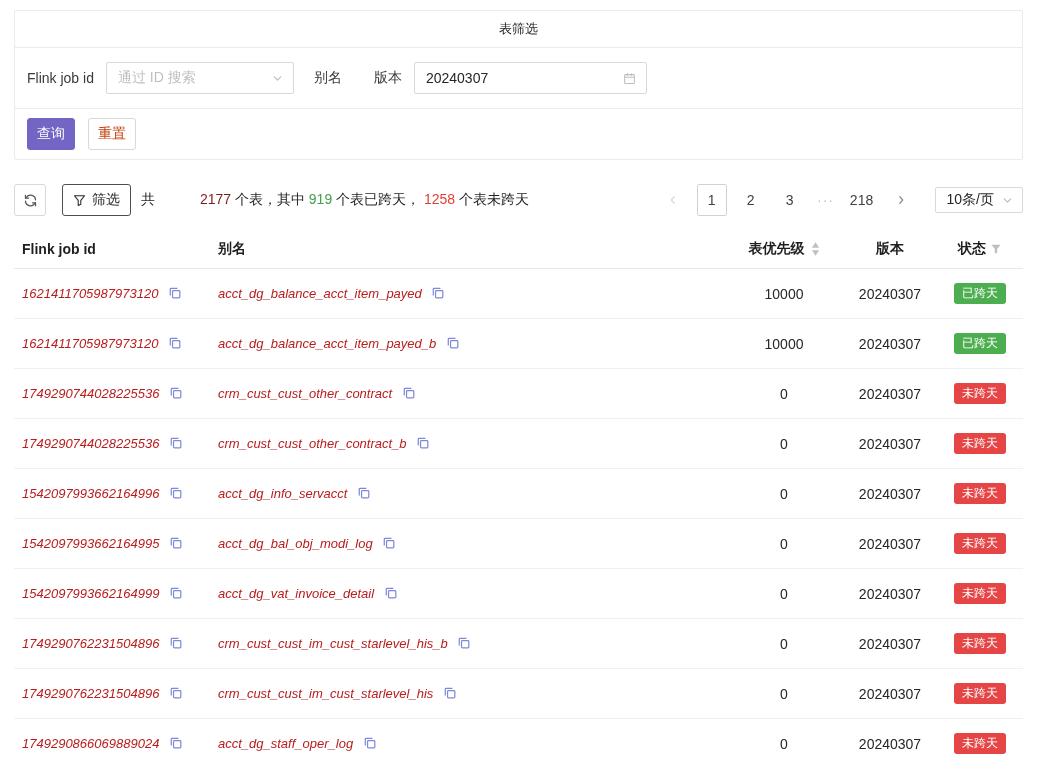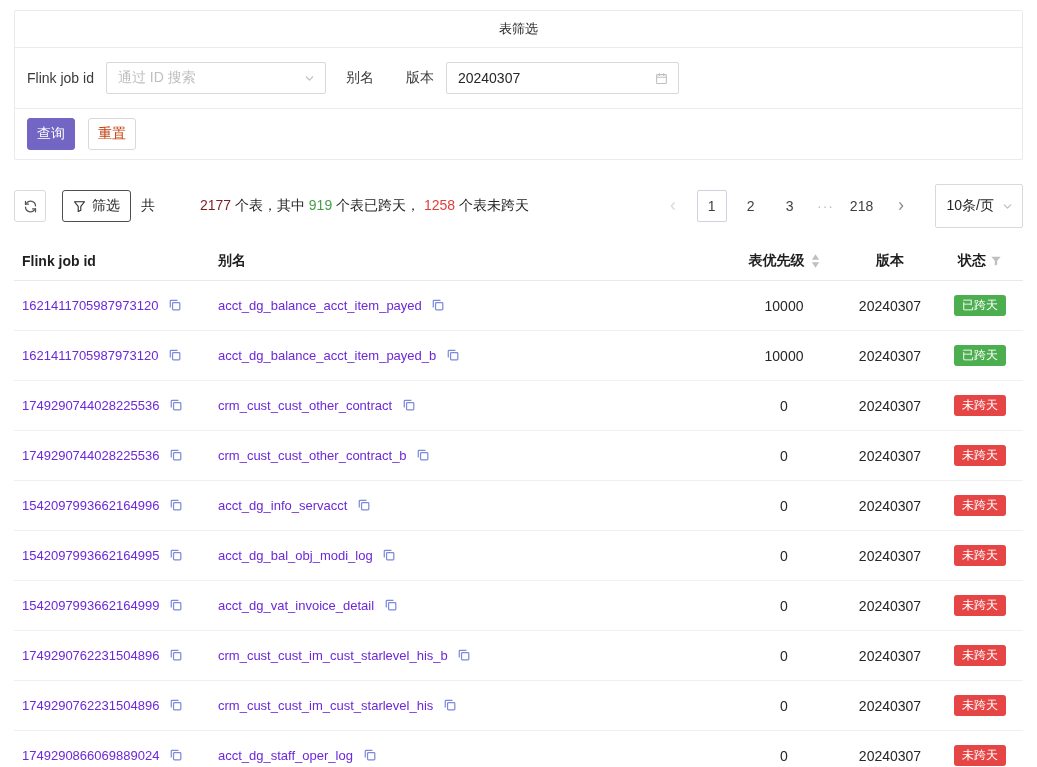--- a/index.html
+++ b/index.html
@@ -15,21 +15,21 @@
   .filter-card { border:1px solid #ebebeb; border-radius:2px; background:#fff; }
   .card-header { padding:9px 12px; border-bottom:1px solid #ebebeb; font-size:13px; color:#262626;text-align:center; }
   .card-body { display:flex; align-items:center; padding:14px 12px; }
   .field { display:flex; align-items:center; }
   .field-label { margin-right:12px; color:#3a3a3a; white-space:nowrap; }
   .select-box, .date-box {
     height:32px; border:1px solid #d9d9d9; border-radius:2px; background:#fff;
     display:flex; align-items:center; justify-content:space-between;
     padding:0 10px 0 11px; cursor:pointer;
   }
-  .select-box { width:220px; }
+  .select-box { width:188px; }
   .date-box { width:233px; }
   .placeholder { color:#bfbfbf; }
   .date-value { color:#262626; }
   .field + .field { margin-left:20px; }
   .icon-chevron, .icon-cal { color:#bfbfbf; display:inline-flex; }
   .card-footer { border-top:1px solid #ebebeb; padding:9px 12px; display:flex; justify-content:flex-start; gap:13px; }
   .btn { height:32px; padding:0 9px; border-radius:3px; font-size:14px; cursor:pointer;
          border:1px solid #d9d9d9; background:#fff; color:#c2410c; font-family:inherit; }
   .btn-primary { background:#7265c4; border-color:#7265c4; color:#fff; }
 
@@ -47,32 +47,32 @@
 
   
   .pagination { display:flex; align-items:center; gap:9px; }
   .toolbar .pagination { margin-left:auto; }
   .page-btn { min-width:30px; height:32px; display:inline-flex; align-items:center; justify-content:center;
               border-radius:2px; color:#3f3f3f; cursor:pointer; user-select:none; }
   .page-btn.active { border:1px solid #cfd2dc; }
   .page-btn.nav { color:#8c8c8c; }
   .page-btn.nav.disabled { color:#d9d9d9; cursor:default; }
   .page-ellipsis { color:#bfbfbf; letter-spacing:1px; min-width:24px; text-align:center; cursor:pointer; }
-  .size-select { margin-left:10px; height:44px; border:1px solid #d9d9d9; border-radius:2px; background:#fff;
+  .size-select { margin-left:10px; height:26px; border:1px solid #d9d9d9; border-radius:2px; background:#fff;
                  display:flex; align-items:center; gap:8px; padding:0 9px 0 11px; cursor:pointer; color:#262626; }
 
   
   table { width:100%; border-collapse:collapse; table-layout:fixed; margin-top:14px; }
   col.c-id { width:196px; } col.c-prio { width:118px; } col.c-ver { width:94px; } col.c-status { width:86px; }
   th { text-align:left; font-weight:700; color:#1f1f1f; font-size:14px;
        padding:10px 8px; border-bottom:1px solid #e8e8e8; }
   td { padding:14px 8px; border-bottom:1px solid #f0f0f0; font-size:13px; color:#262626; }
   th.center, td.center { text-align:center; }
   .th-flex { display:inline-flex; align-items:center; gap:4px; }
-  .link { color:#6d28d9; cursor:pointer; }
+  .link { color:#b91c1c; cursor:pointer;font-style:italic; }
   .copy-icon { color:#7d89da; margin-left:6px; cursor:pointer; display:inline-flex; vertical-align:-2px; }
   .sorter { display:inline-flex; flex-direction:column; line-height:0; margin-left:2px; }
   .badge { display:inline-block; padding:3px 8px; border-radius:3px; color:#fff; font-size:12px; line-height:1.25; }
   .badge-done { background:#4cae4f; }
   .badge-pending { background:#e64545; }
 </style>
 </head>
 <body>
 
 <div class="page">

